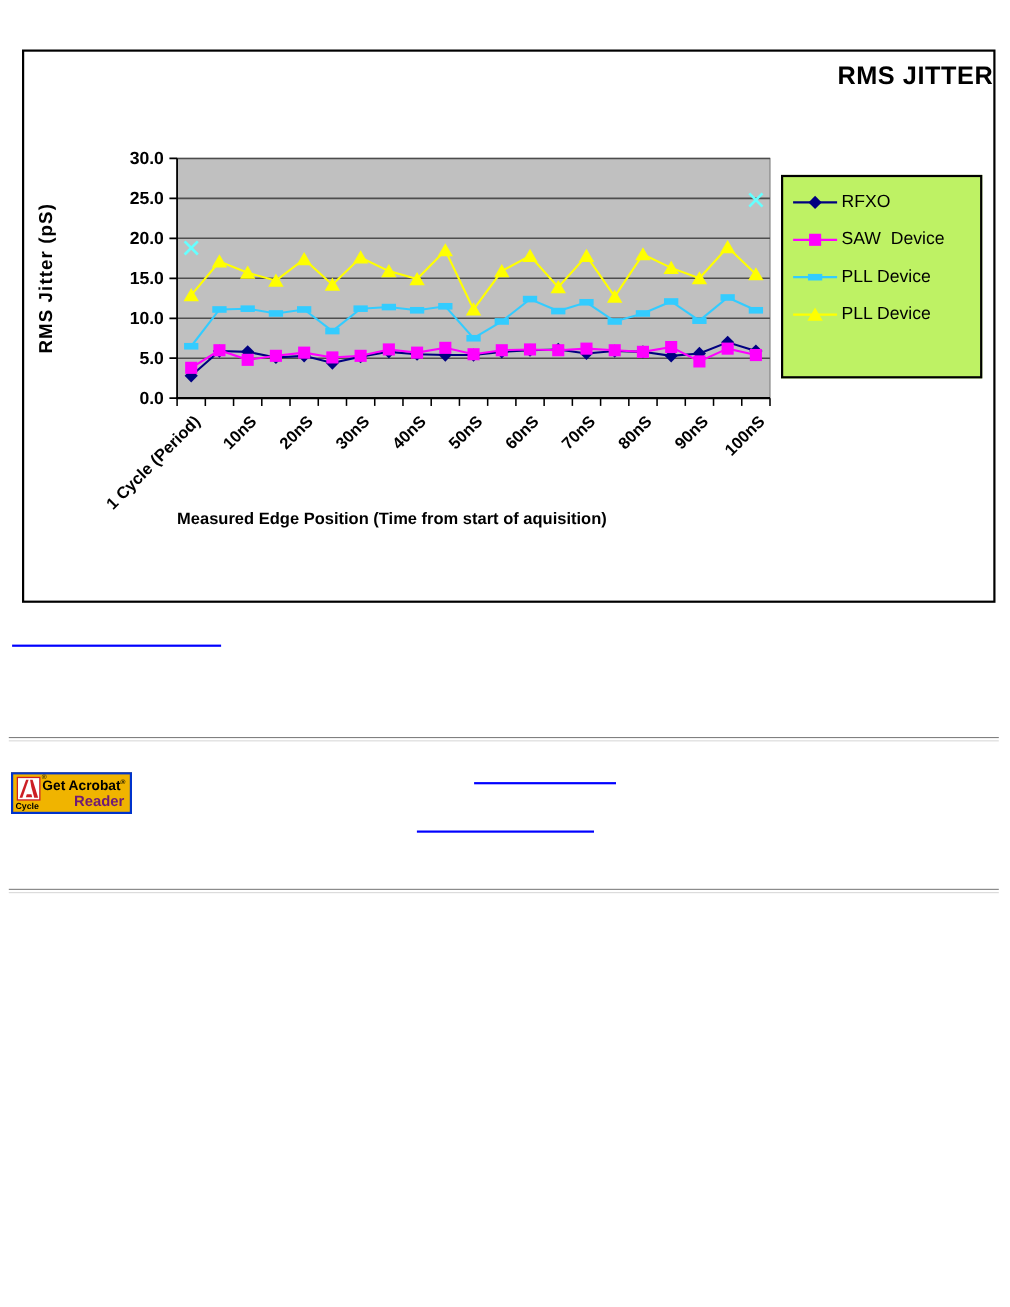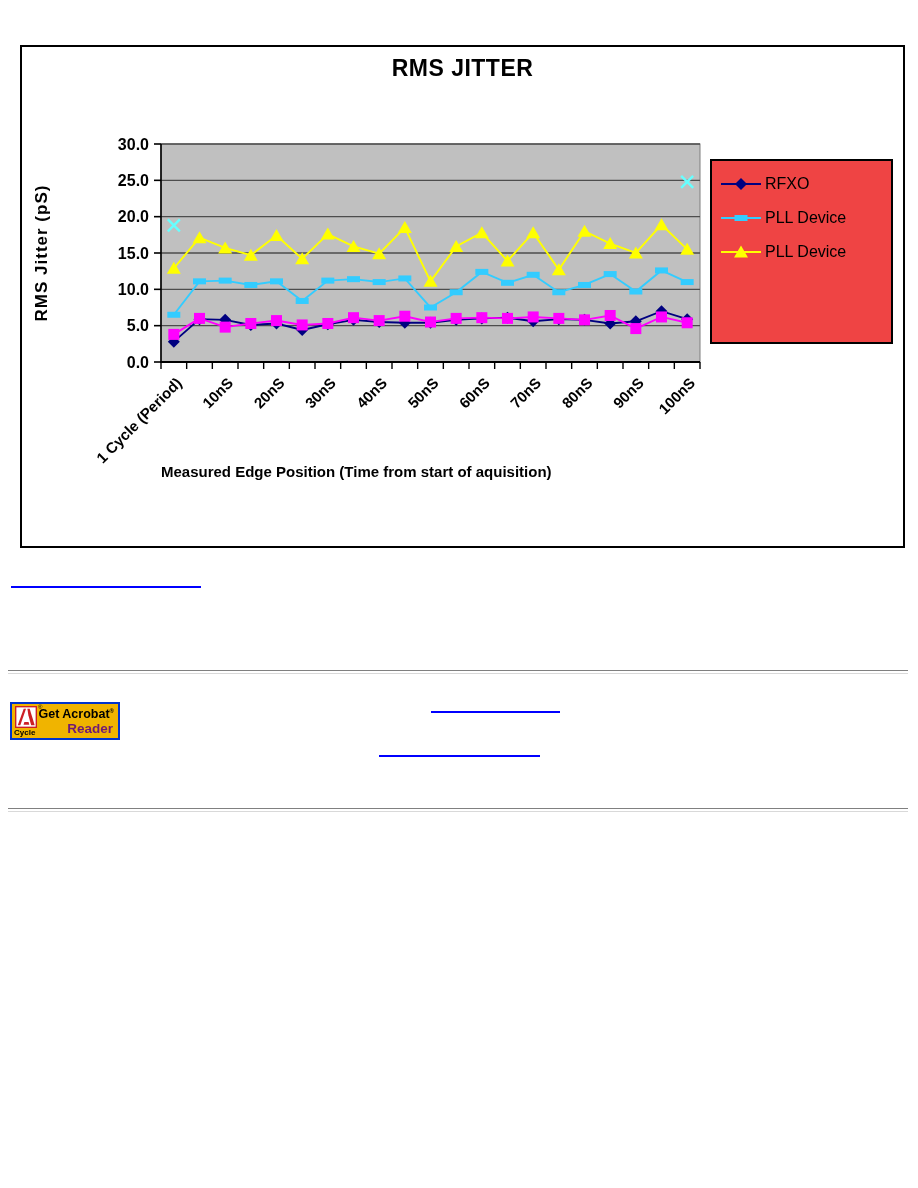--- a/index.html
+++ b/index.html
@@ -12,42 +12,42 @@
   }
   
   #chart-frame{
     position:absolute;left:20px;top:45px;
     width:881px;height:499px;
     border:2px solid #000;
     background:#fff;
   }
   #chart-title{
     position:absolute;left:0;top:8px;width:100%;
-    text-align:center;
+    text-align:right;
     font-size:23px;font-weight:bold;color:#000;
     letter-spacing:0.5px;
   }
   #y-axis-title{
     position:absolute;left:-70px;top:196px;width:180px;
     text-align:center;
     font-size:17px;font-weight:bold;color:#000;
     letter-spacing:1px;
     transform:rotate(-90deg);
   }
   #x-axis-title{
     position:absolute;left:139px;top:416px;width:539px;
     text-align:left;
     font-size:15px;font-weight:bold;color:#000;
   }
   #chart-svg{position:absolute;left:0;top:0;}
   
   #chart-legend{
     position:absolute;left:688px;top:112px;
     width:179px;height:175px;
-    border:2px solid #000;background:#ef4444;
+    border:2px solid #000;background:#bef264;
     padding-top:6px;
   }
   .legend-item{
     height:34px;display:flex;align-items:center;
     padding-left:7px;
   }
   .legend-item .swatch{flex:0 0 46px;height:18px;}
   .legend-item .legend-label{
     font-size:16px;color:#000;white-space:pre;
   }
@@ -256,20 +256,27 @@
   <div id="chart-legend">
       <div class="legend-item">
         <svg width="46" height="18" class="swatch">
           <line x1="2" y1="9" x2="42" y2="9" stroke="#000080" stroke-width="2"></line>
           <polygon points="22,3 28,9 22,15 16,9" fill="#000080"></polygon>
         </svg>
         <span class="legend-label">RFXO</span>
       </div>
       <div class="legend-item">
         <svg width="46" height="18" class="swatch">
+          <line x1="2" y1="9" x2="42" y2="9" stroke="#FF00FF" stroke-width="2"></line>
+          <rect x="16.5" y="3.5" width="11" height="11" fill="#FF00FF"></rect>
+        </svg>
+        <span class="legend-label">SAW  Device</span>
+      </div>
+      <div class="legend-item">
+        <svg width="46" height="18" class="swatch">
           <line x1="2" y1="9" x2="42" y2="9" stroke="#33CCFF" stroke-width="2"></line>
           <rect x="15.5" y="6" width="13" height="6" fill="#33CCFF"></rect>
         </svg>
         <span class="legend-label">PLL Device</span>
       </div>
       <div class="legend-item">
         <svg width="46" height="18" class="swatch">
           <line x1="2" y1="9" x2="42" y2="9" stroke="#FFFF00" stroke-width="2"></line>
           <polygon points="22,2.5 29,14.5 15,14.5" fill="#FFFF00"></polygon>
         </svg>

